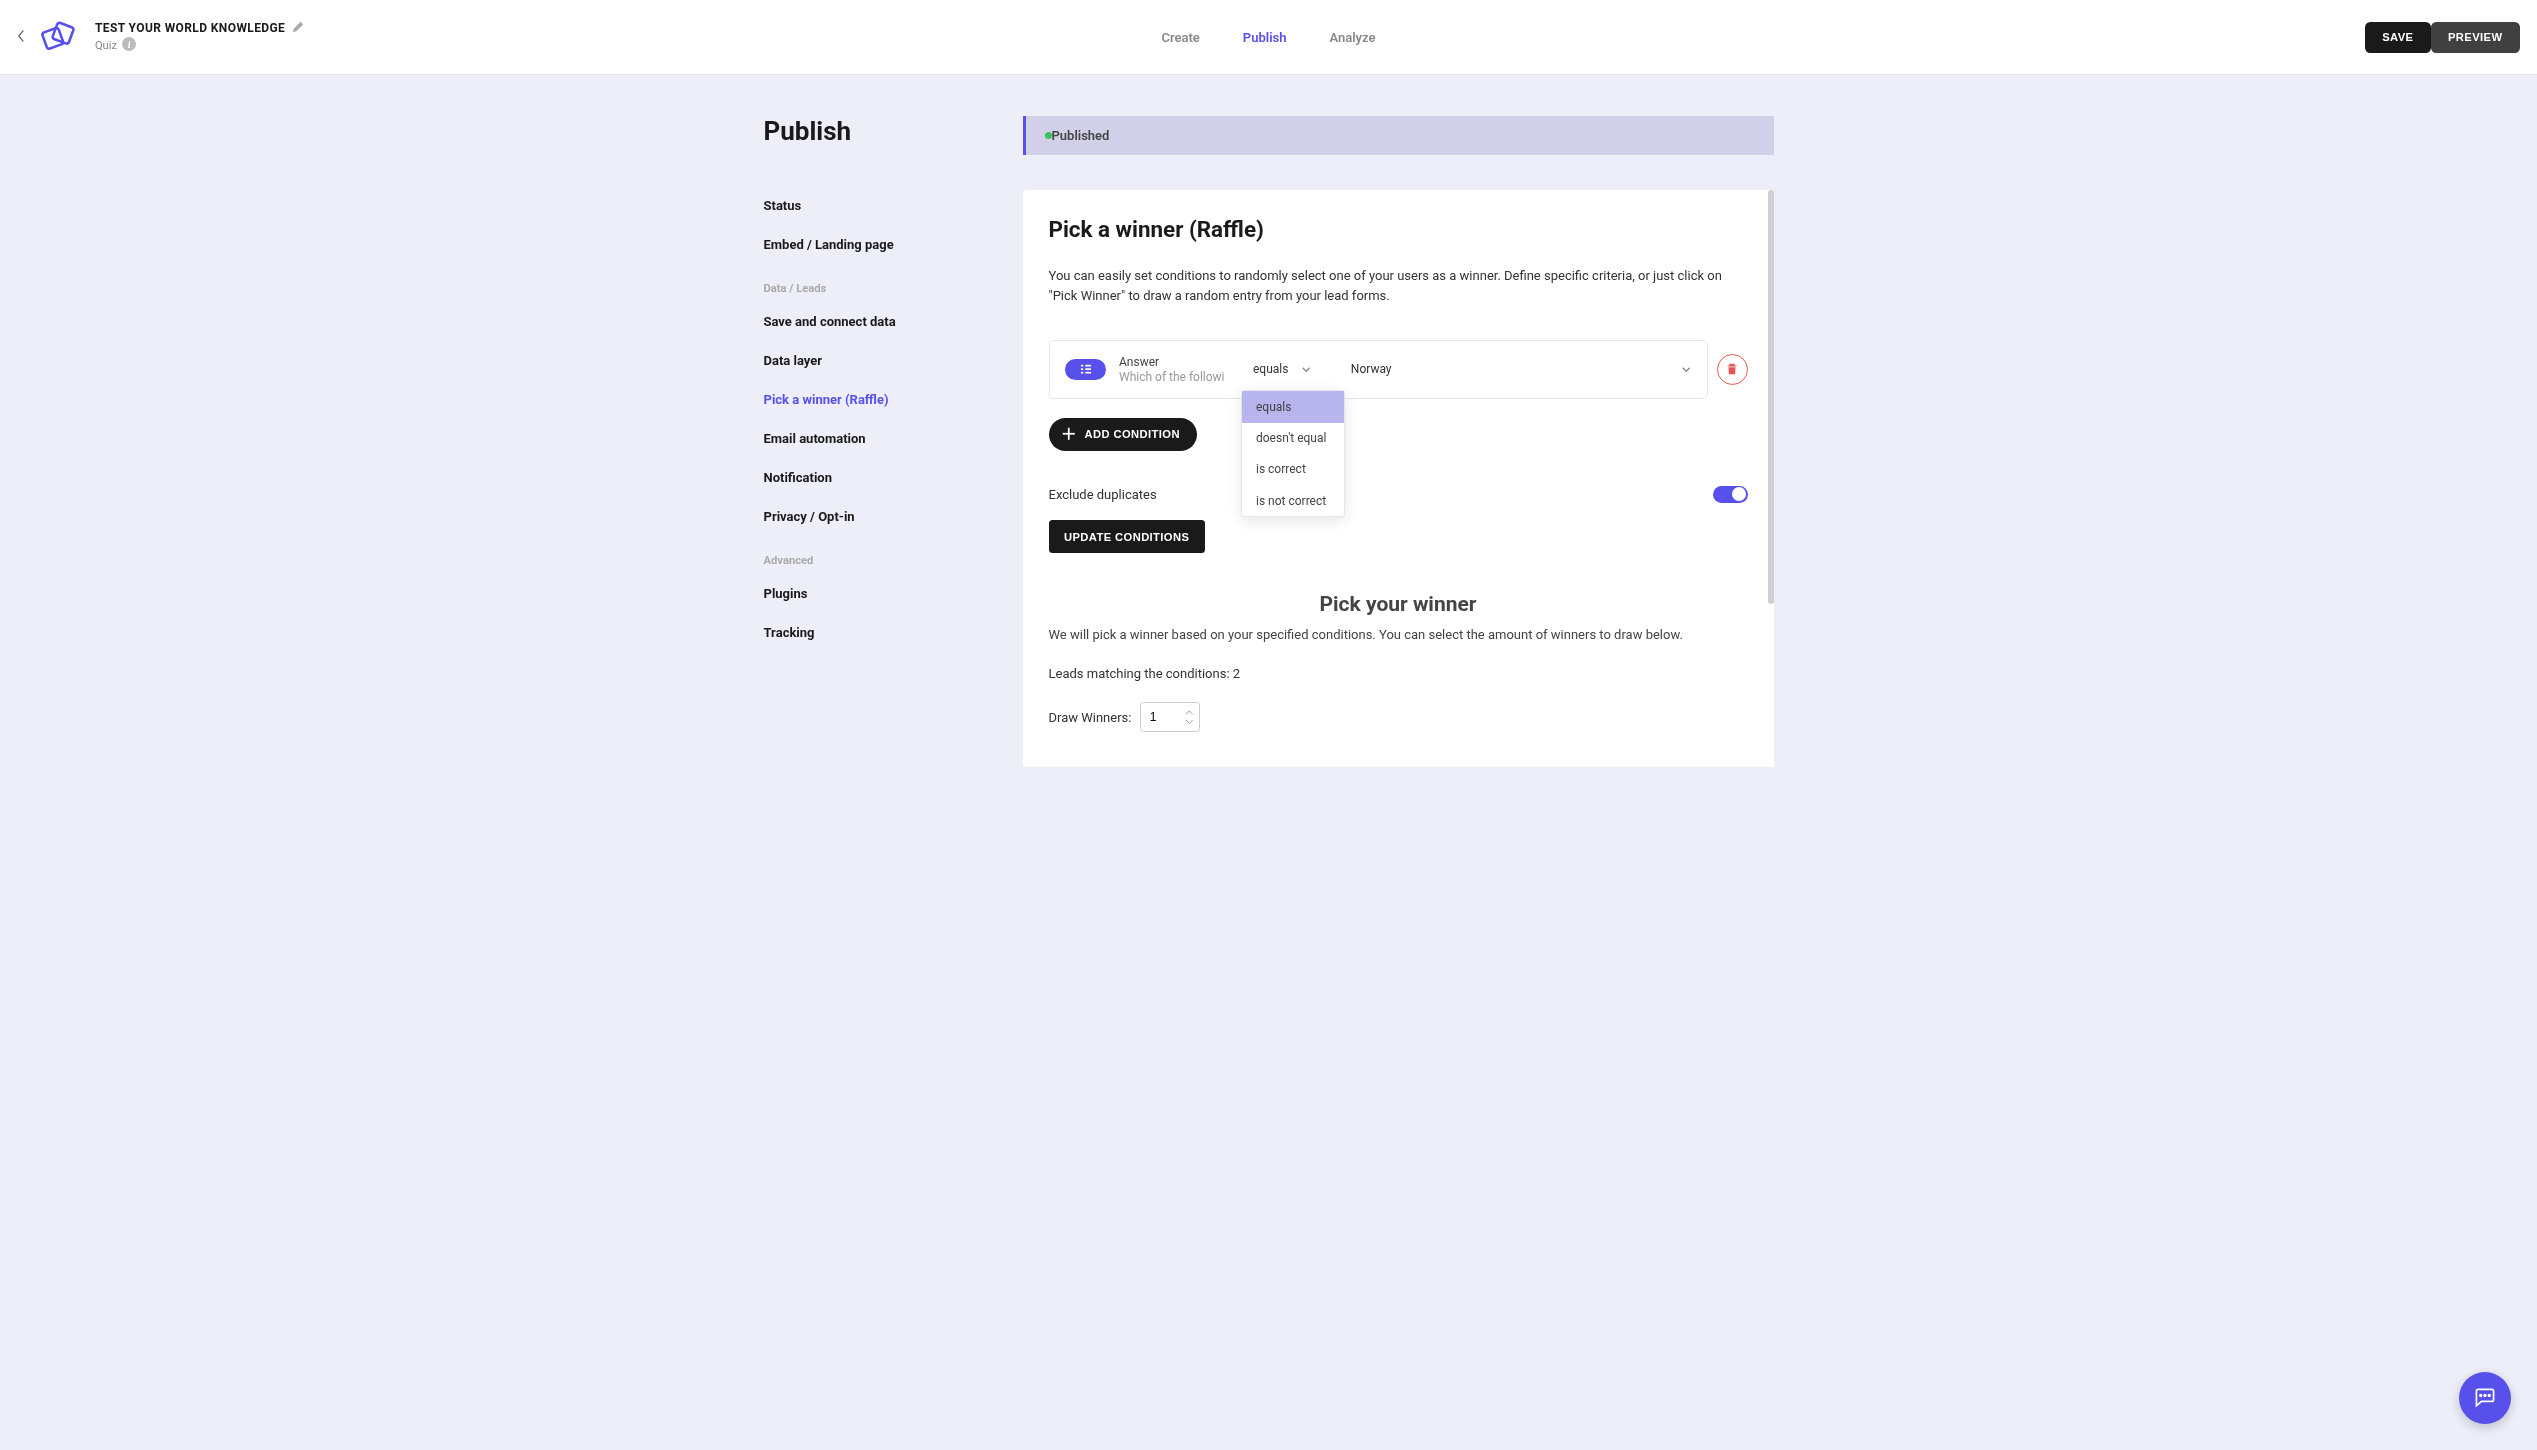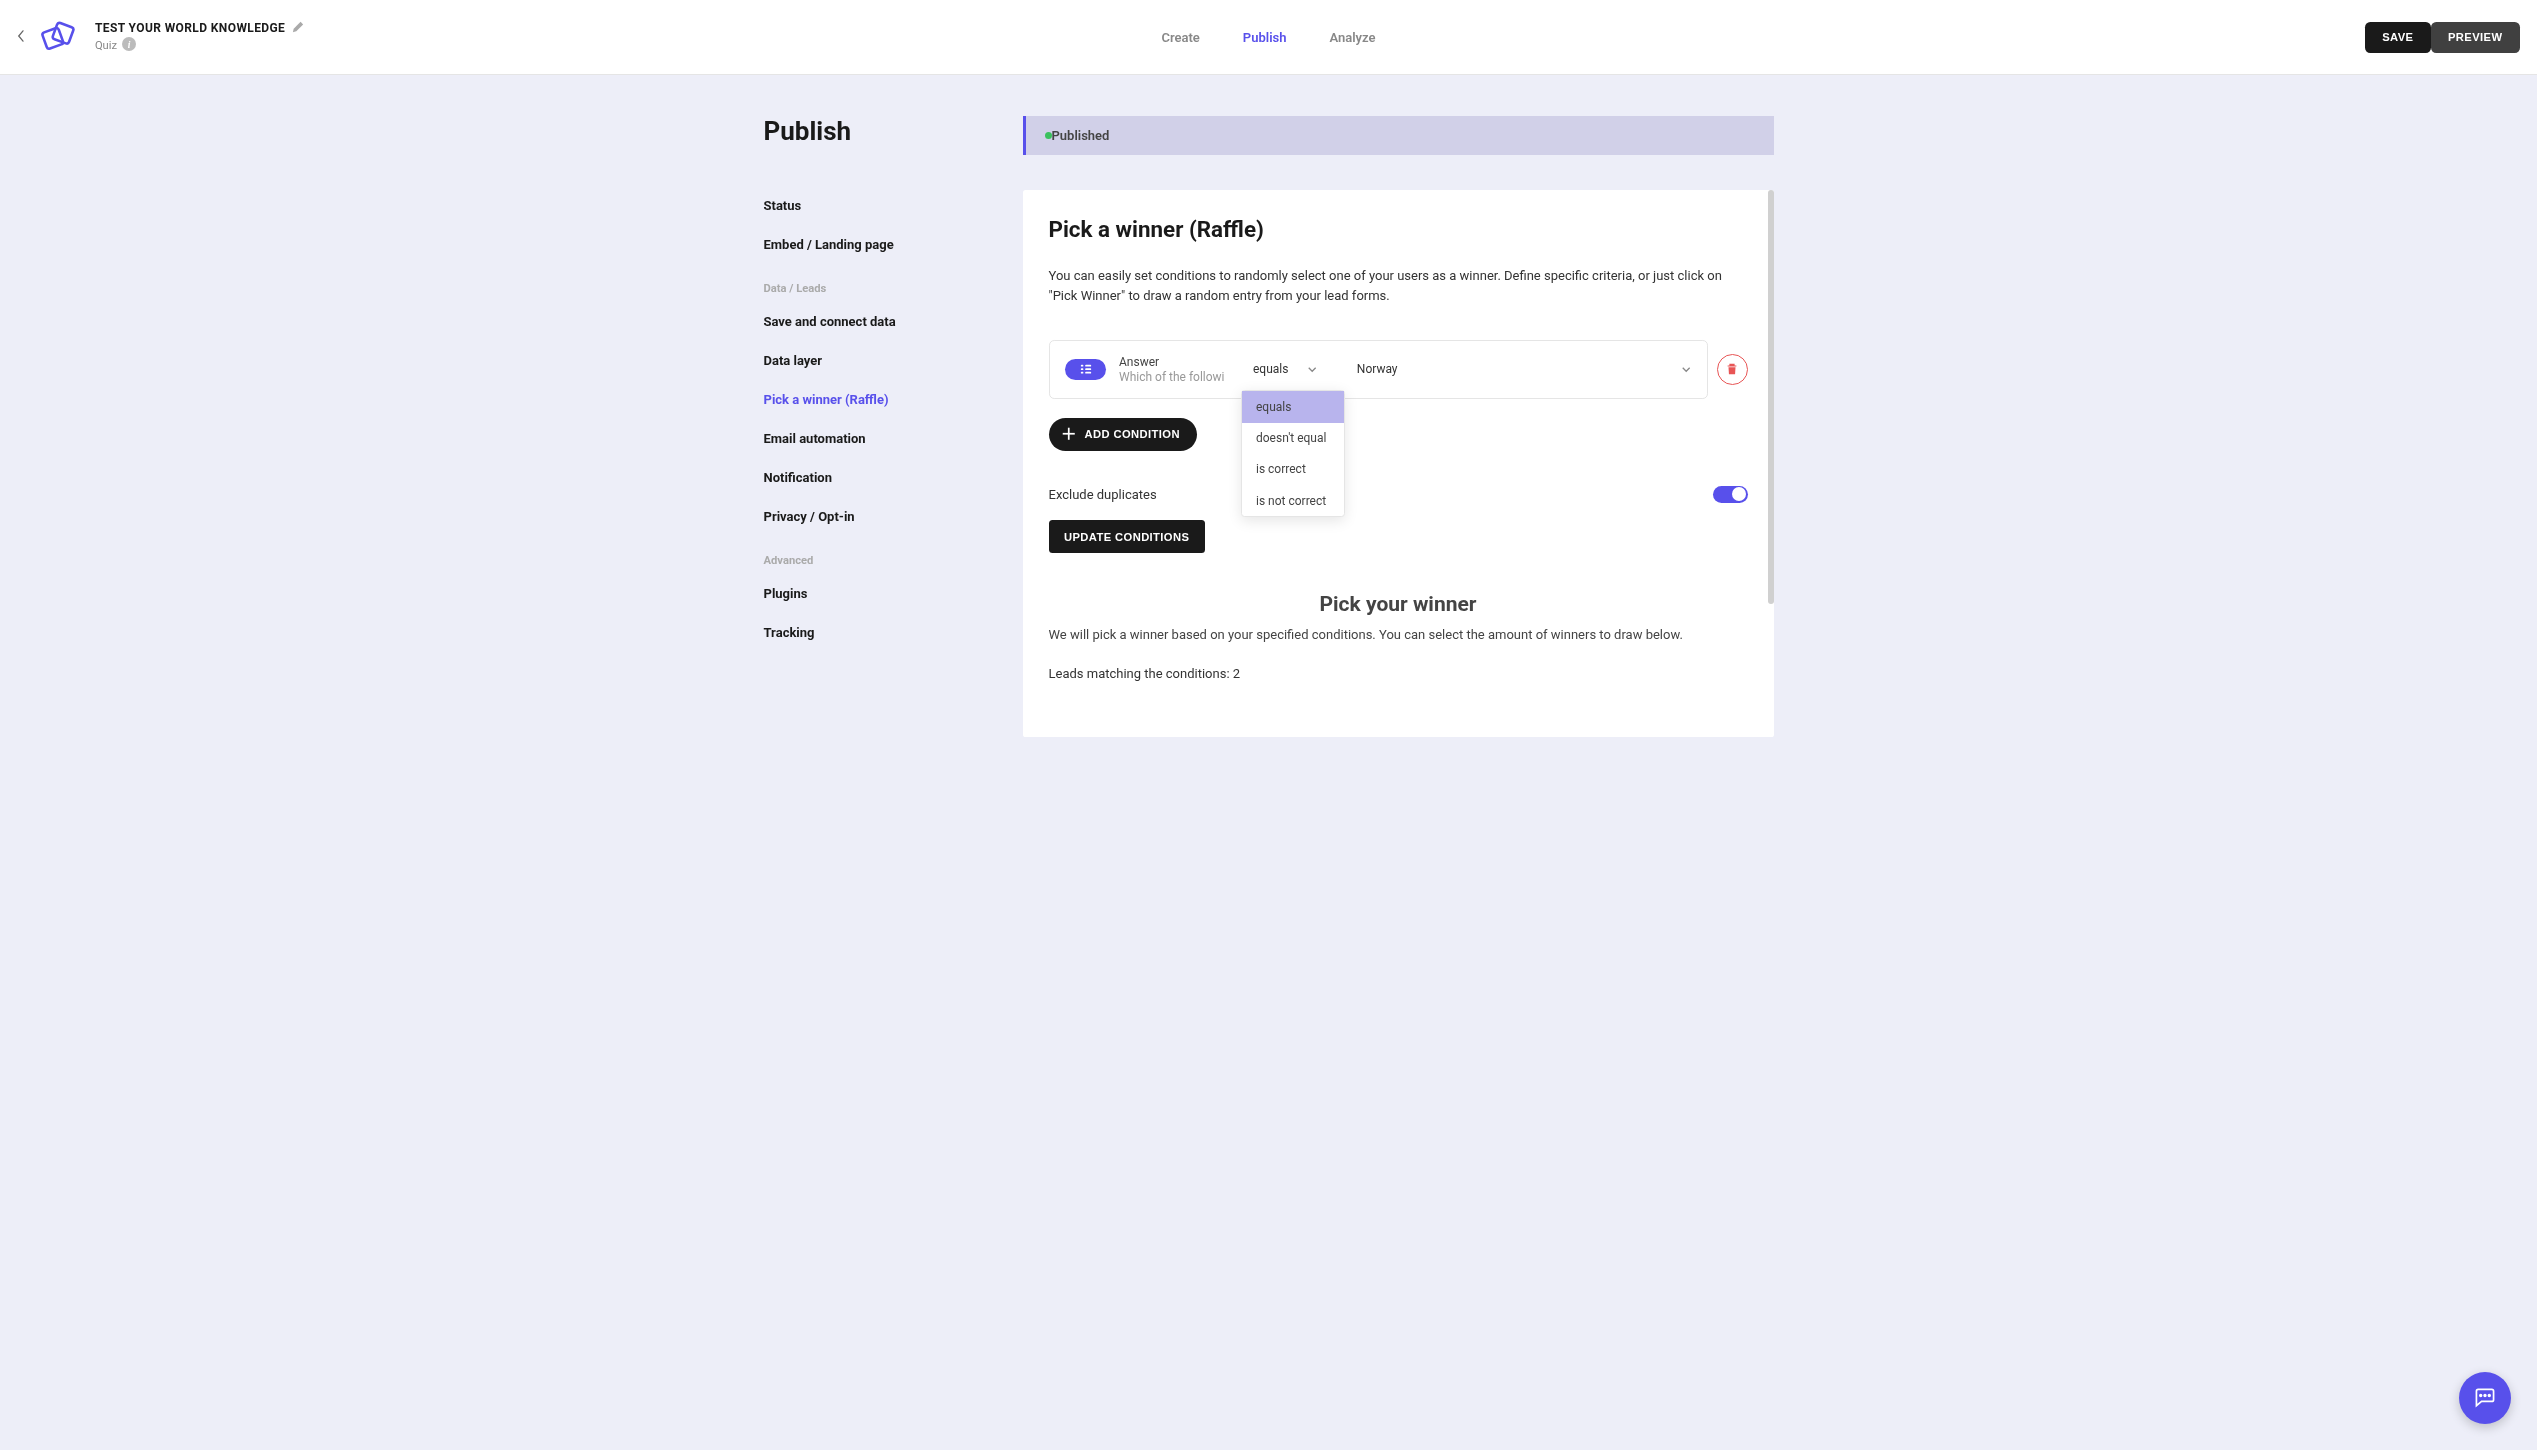--- a/index.html
+++ b/index.html
@@ -42,21 +42,21 @@
     .card-title { font-size: 22.4px; font-weight: 700; margin-bottom: 24px; }
     .card-desc { font-size: 13px; color: #333; line-height: 1.5; margin-bottom: 35px; }
     
     .condition-row { display: flex; align-items: center; gap: 8.6px; margin-bottom: 19px; }
     .condition-box { flex: 1; border: 0.9px solid #e5e5e5; border-radius: 5.2px; padding: 14px 15.5px; display: flex; align-items: center; gap: 13px; }
     .toggle-pill { background: #5850eb; border-radius: 17.3px; width: 41px; height: 21px; position: relative; display: flex; align-items: center; justify-content: center; }
     .toggle-pill svg { color: #fff; }
     .answer-block { display: flex; flex-direction: column; gap: 0.9px; flex: 0 0 auto; width: 121px; }
     .answer-label { font-size: 12px; color: #444; }
     .answer-sub { font-size: 12px; color: #999; white-space: nowrap; overflow: hidden; text-overflow: ellipsis; }
-    .operator-select { display: flex; align-items: center; gap: 19px; font-size: 12px; color: #333; cursor: pointer; position: relative; }
+    .operator-select { display: flex; align-items: center; gap: 13px; font-size: 12px; color: #333; cursor: pointer; position: relative; }
     .value-select { display: flex; align-items: center; justify-content: space-between; font-size: 12px; color: #333; cursor: pointer; flex: 1; margin-left: 26px; }
     .chevron { color: #888; }
     .delete-btn { width: 31px; height: 31px; border: 1.3px solid #e85555; border-radius: 50%; display: flex; align-items: center; justify-content: center; cursor: pointer; color: #e85555; }
     
     .dropdown-menu { position: absolute; background: #fff; border: 0.9px solid #e5e5e5; border-radius: 3.5px; box-shadow: 0 3.5px 14px rgba(0,0,0,0.1); min-width: 104px; z-index: 10; }
     .dropdown-item { padding: 8.6px 14px; font-size: 12px; color: #444; cursor: pointer; }
     .dropdown-item.selected { background: #b8b4ed; }
     
     .add-condition-btn { background: #1a1a1a; color: #fff; border-radius: 17.3px; padding: 8.6px 17.3px 8.6px 12px; display: inline-flex; align-items: center; gap: 8.6px; font-size: 11.2px; font-weight: 700; letter-spacing: 0.4px; cursor: pointer; border: none; margin-bottom: 35px; }
     .plus-icon { width: 15.5px; height: 15.5px; }
@@ -223,20 +223,38 @@
           <span class="switch">
             <span class="switch-knob"></span>
           </span>
         </div>
 
         <button class="update-btn">UPDATE CONDITIONS</button>
 
         <h3 class="section-title">Pick your winner</h3>
         <p class="section-desc">We will pick a winner based on your specified conditions. You can select the amount of winners to draw below.</p>
         <p class="leads-text">Leads matching the conditions: 2</p>
+        <div class="draw-row">
+          <span class="draw-label">Draw Winners:</span>
+          <div class="number-input">
+            <input type="text" value="1" style="">
+            <div class="number-steppers">
+              <span class="stepper-btn">
+                <svg width="8.6" height="5.2" viewBox="0 0 10 6" fill="none">
+                    <path d="M1 5L5 1L9 5" stroke="currentColor" stroke-width="1"></path>
+                  </svg>
+              </span>
+              <span class="stepper-btn">
+                <svg width="8.6" height="5.2" viewBox="0 0 10 6" fill="none">
+                    <path d="M1 1L5 5L9 1" stroke="currentColor" stroke-width="1"></path>
+                  </svg>
+              </span>
+            </div>
+          </div>
+        </div>
       </div>
     </div>
   </div>
 </div>
 
 <div class="chat-fab">
   <svg width="24" height="24" viewBox="0 0 28 28" fill="none" stroke="currentColor" stroke-width="2">
       <path d="M4 6a2 2 0 012-2h16a2 2 0 012 2v10a2 2 0 01-2 2H10l-6 5V6z"></path>
       <circle cx="9" cy="11" r="1" fill="currentColor"></circle>
       <circle cx="14" cy="11" r="1" fill="currentColor"></circle>

